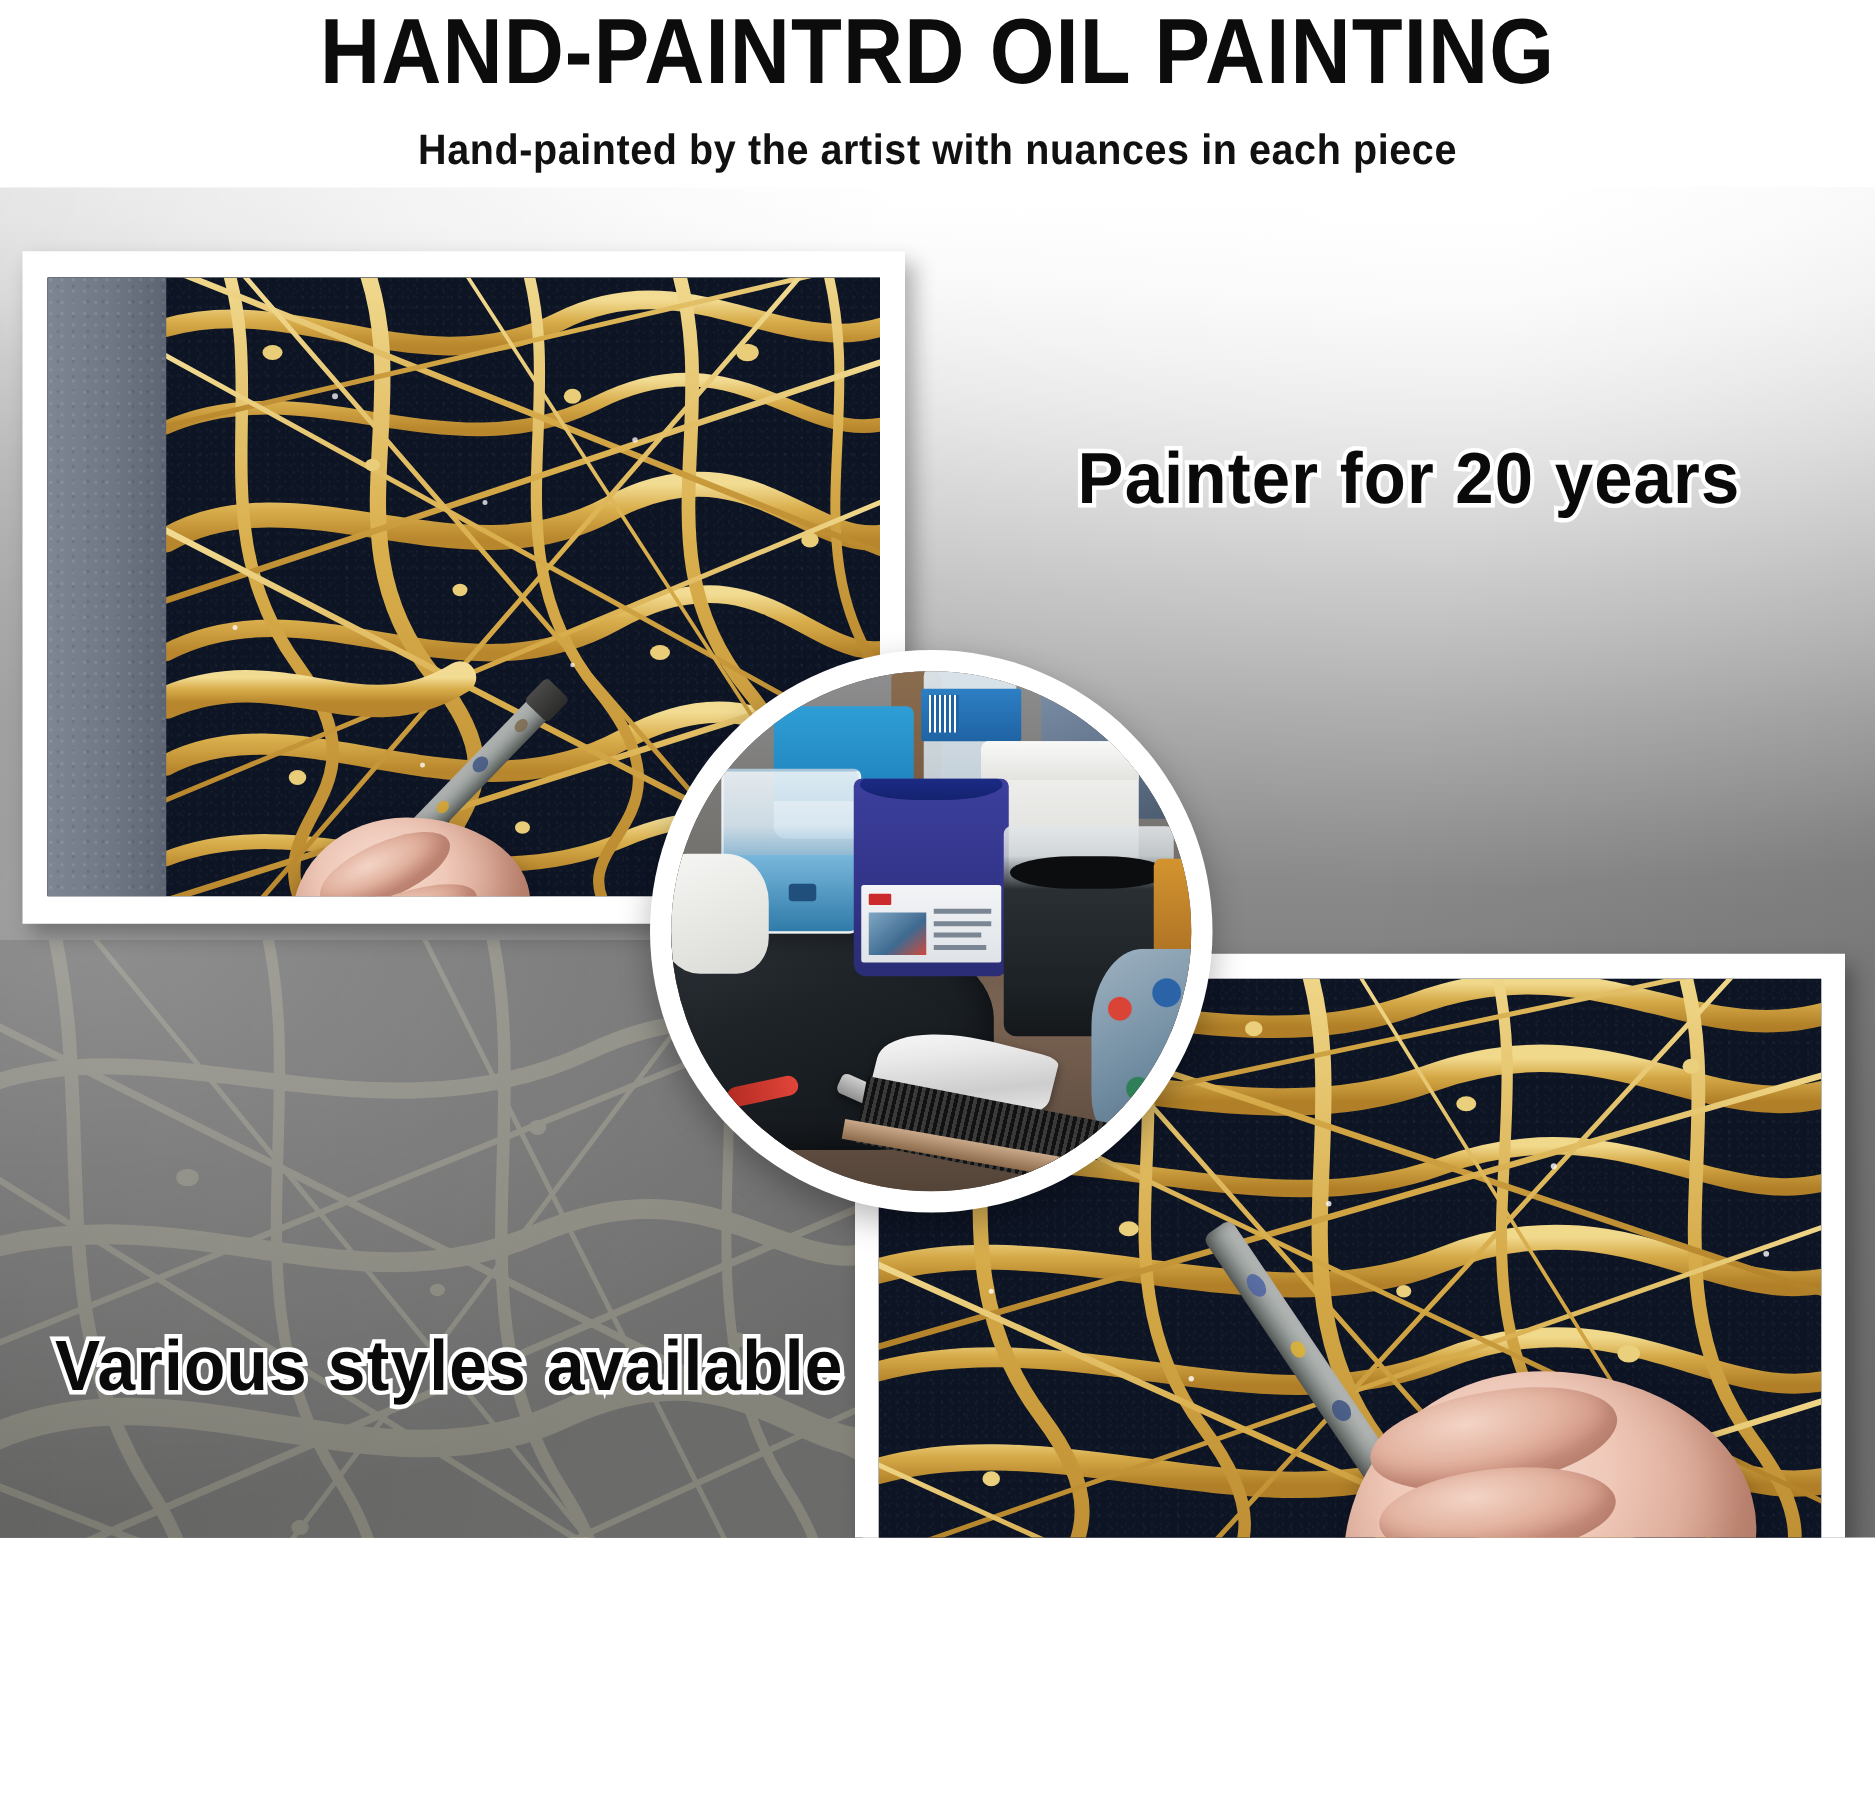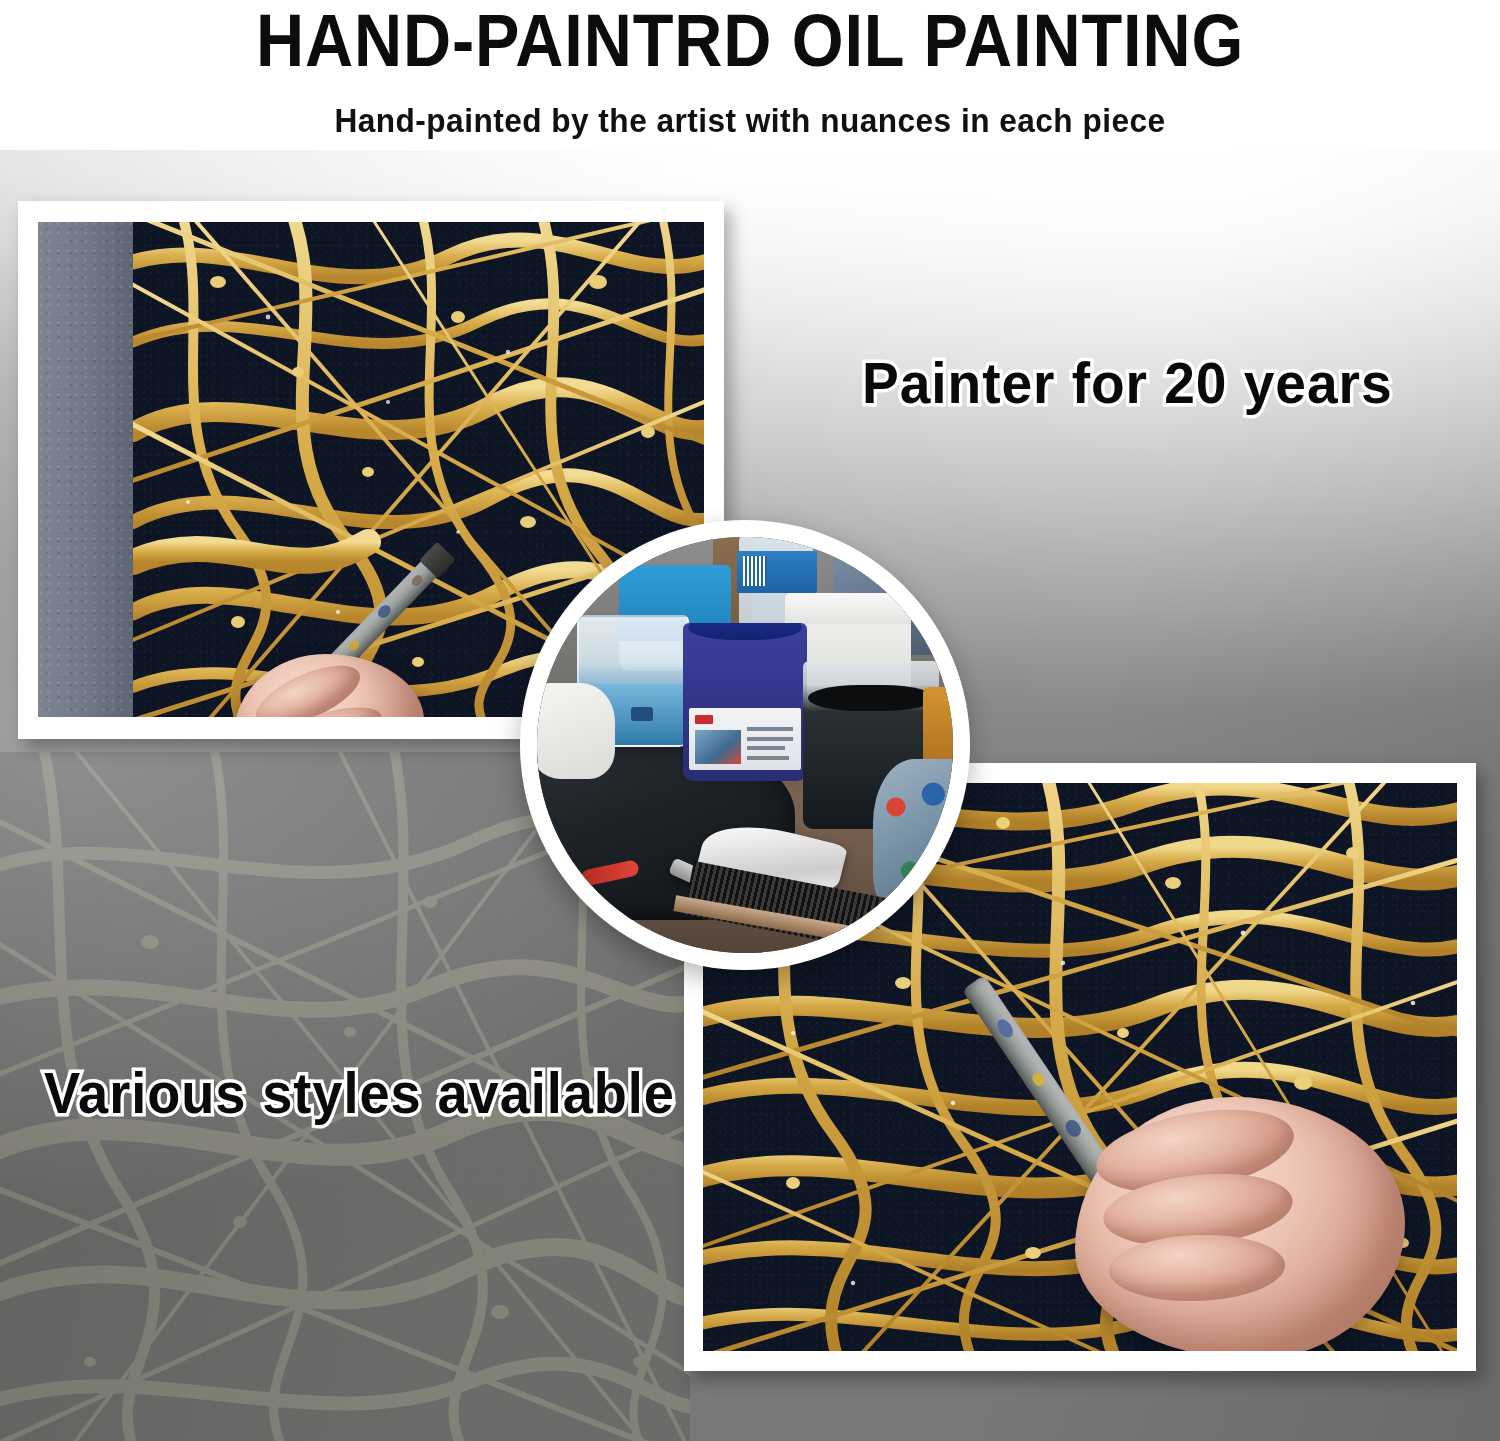--- a/index.html
+++ b/index.html
@@ -1,21 +1,21 @@
 <!DOCTYPE html>
 <html><head>
 <meta charset="utf-8">
 <style>
   html,body{margin:0;padding:0;}
   body{
     width:1500px;height:1441px;overflow:hidden;
     font-family:"Liberation Sans","DejaVu Sans",sans-serif;
     background:#ffffff;
   }
-  #stage{position:relative;width:1500px;height:1441px;overflow:hidden;background:#fff;}
+  #stage{position:relative;width:1500px;height:1230px;overflow:hidden;background:#fff;}
 
   
   .bg-base{
     position:absolute;left:0;top:0;width:1500px;height:1441px;
     background:
       linear-gradient(180deg,
         #ffffff 0px, #ffffff 150px,
         #fdfdfd 175px,
         #f2f2f2 230px,
         #dedede 300px,

